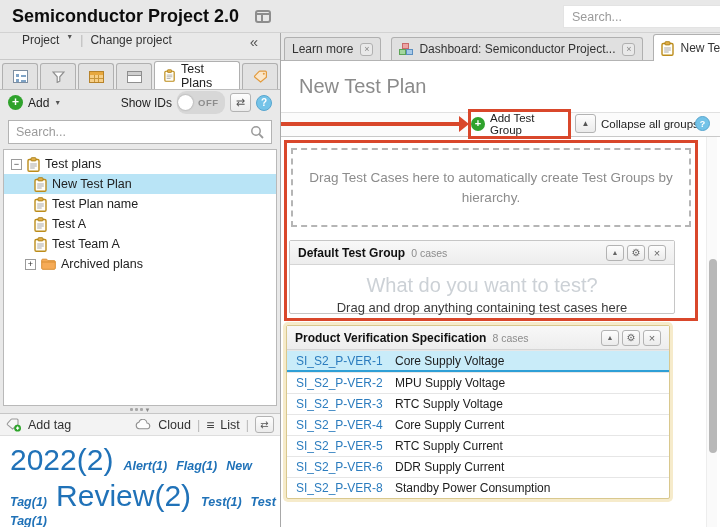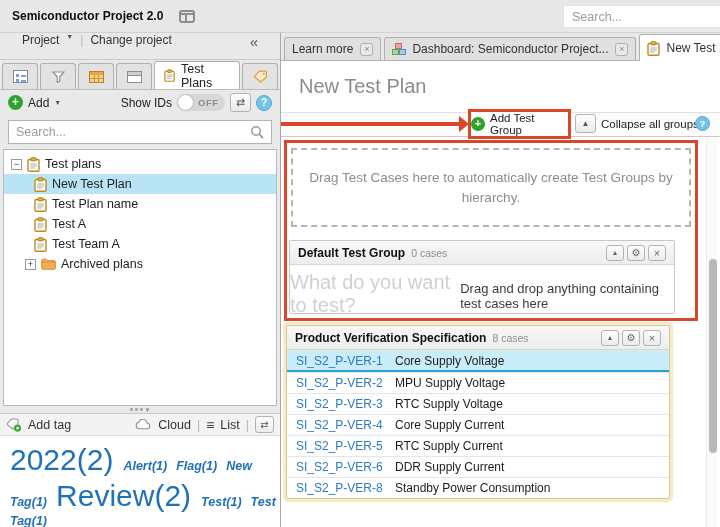--- a/index.html
+++ b/index.html
@@ -2,21 +2,21 @@
 <html><head>
 <meta charset="utf-8">
 <style>
   * { margin:0; padding:0; box-sizing:border-box; }
   html,body { width:720px; height:527px; overflow:hidden; }
   body { font-family:"Liberation Sans", sans-serif; font-size:12px; color:#222; background:#fff; position:relative; }
 
   
   .topbar { position:absolute; left:0; top:0; width:720px; height:33px; background:#e8e8e8;
             border-bottom:1px solid #d2d2d2; display:flex; align-items:center; padding:0 12px; }
-  .app-title { font-weight:bold; font-size:12px; color:#0d0d0d; }
+  .app-title { font-weight:bold; font-size:18px; color:#0d0d0d; }
   .board-ic { width:16px; height:13px; border:2px solid #8d8d8d; border-radius:3px; margin-left:16px; position:relative; }
   .board-ic::before { content:""; position:absolute; left:-1px; right:-1px; top:1px; height:2px; background:#8d8d8d; }
   .board-ic::after  { content:""; position:absolute; left:4px; top:1px; bottom:-1px; width:2px; background:#8d8d8d; }
   .top-search { position:absolute; left:563px; top:5px; width:162px; height:23px; background:#fff;
                 border:1px solid #e3e3e3; padding:0 8px; font-size:12.5px; color:#555; outline:none; }
   input::placeholder { color:#9b9b9b; }
 
   
   .sidebar { position:absolute; left:0; top:33px; width:281px; height:494px; background:#e9e9e9;
              border-right:1px solid #a8a8a8; display:flex; flex-direction:column; }
@@ -38,21 +38,21 @@
   .table-ic { width:15px; height:12px; border:1px solid #b7832a; background-color:#f7cf87;
       background-image:linear-gradient(#e7a83f 0 3px, rgba(0,0,0,0) 3px),
         repeating-linear-gradient(90deg, rgba(0,0,0,0) 0 3.6px, #c9963a 3.6px 4.6px),
         repeating-linear-gradient(0deg, rgba(0,0,0,0) 0 3px, #c9963a 3px 4px); }
   .window-ic { width:15px; height:12px; border:1px solid #8f8f8f; background:#fff; position:relative; }
   .window-ic::before { content:""; position:absolute; left:0; right:0; top:0; height:3px; background:#cfcfcf; border-bottom:1px solid #8f8f8f; }
 
   .add-row { height:25px; flex:none; display:flex; align-items:center; padding:0 8px; gap:5px; }
   .plus-circle { width:15px; height:15px; border-radius:50%; background:#2fa22c; color:#fff; font-weight:bold;
                  font-size:12px; line-height:14px; text-align:center; flex:none; }
-  .toggle { width:48px; height:17px; border-radius:9px; background:#d7d7d7; display:flex; align-items:center; }
+  .toggle { width:48px; height:23px; border-radius:9px; background:#d7d7d7; display:flex; align-items:center; }
   .knob { width:15px; height:15px; border-radius:50%; background:#fff; margin-left:1px; box-shadow:0 0 2px rgba(0,0,0,.35); }
   .toggle-txt { font-size:9.5px; font-weight:bold; color:#8d8d8d; margin-left:5px; letter-spacing:.5px; }
   .sq-btn { height:19px; min-width:21px; border:1px solid #b3b3b3; border-radius:3px;
             background:linear-gradient(#fdfdfd,#ebebeb); display:flex; align-items:center; justify-content:center;
             font-size:11px; color:#555; }
   .help-circle { width:16px; height:16px; border-radius:50%; background:#74c3e8; border:1px solid #58a6cf;
                  color:#fff; font-size:10px; font-weight:bold; display:flex; align-items:center; justify-content:center; flex:none; }
 
   .side-search { margin:5px 8px; height:24px; flex:none; background:#fff; border:1px solid #b3b3b3;
                  display:flex; align-items:center; padding:0 7px; }
@@ -76,21 +76,21 @@
   .mini-btn { height:17px; min-width:19px; font-size:10px; }
 
   .tag-cloud { flex:1; background:#fff; padding:6px 10px 0 10px; color:#2072b8; line-height:1.2; }
   .tag-lg { font-size:30px; margin-right:10px; }
   .tag-sm { font-size:12.5px; font-weight:bold; margin-right:9px;font-style:italic; }
   .tag-cloud span { vertical-align:baseline; }
 
   
   .main { position:absolute; left:281px; top:33px; width:439px; height:494px; }
   .tabbar { height:28px; background:#e8e8e8; border-bottom:1px solid #b3b3b3; display:flex; align-items:flex-end;
-            padding-left:3px; gap:3px; }
+            padding-left:3px; gap:10px; }
   .mtab { height:23px; border:1px solid #b0b0b0; border-bottom:none; border-radius:3px 3px 0 0; background:#e0e0e0;
           display:flex; align-items:center; gap:6px; padding:0 7px; font-size:12px; color:#333; white-space:nowrap; }
   .mtab.active { background:#fff; height:27px; margin-bottom:-1px; position:relative; z-index:2; }
   .close-box { width:13px; height:13px; border:1px solid #b0b0b0; border-radius:3px; background:#e9e9e9;
                font-size:9px; line-height:11px; text-align:center; color:#888; margin-left:1px; flex:none; }
   .blocks-ic { width:14px; height:13px; position:relative; flex:none; }
   .blocks-ic i { position:absolute; width:7px; height:6.5px; border:1px solid; }
   .blocks-ic .b1 { left:3px; top:0; background:#eda4a4; border-color:#c96a6a; }
   .blocks-ic .b2 { left:0; top:6px; background:#a4d79f; border-color:#5da457; }
   .blocks-ic .b3 { left:7px; top:6px; background:#a7c9e8; border-color:#5b8fc0; }
@@ -120,21 +120,21 @@
   .panel-title { font-weight:bold; font-size:12px; color:#111; }
   .cases-label { font-size:10.5px; color:#8c8c8c; }
   .hdr-btns { margin-left:auto; display:flex; gap:3px; }
   .hdr-btn { width:18px; height:16px; border:1px solid #b3b3b3; border-radius:3px;
              background:linear-gradient(#fdfdfd,#ebebeb); display:flex; align-items:center; justify-content:center;
              color:#666; }
   .g-up { font-size:7px; } .g-gear { font-size:10px; } .g-close { font-size:11px; }
 
   .default-panel { position:absolute; left:2px; top:97px; width:386px; height:74px; border:1px solid #c6c6c6;
                    border-radius:2px; background:#fff; }
-  .dg-body { height:58px; display:flex; flex-direction:row; align-items:center; justify-content:center; }
+  .dg-body { height:58px; display:flex; flex-direction:column; align-items:center; justify-content:center; }
   .dg-big { font-size:20px; color:#ccd1d6; }
   .dg-sub { font-size:13px; color:#3b3b3b; margin-top:3px; }
 
   .product-panel { position:absolute; left:5px; top:264px; width:384px; border:1px solid #d9c88e;
                    box-shadow:0 0 0 3px #f6ebcb; border-radius:2px; background:#fff; z-index:3; }
   .prow { height:21px; display:flex; align-items:center; border-top:1px solid #e6e6e6; font-size:12px; }
   .prow:first-of-type { border-top:none; }
   .prow .pid { width:108px; padding-left:9px; color:#2b7cbe; flex:none; }
   .prow .pname { color:#1c1c1c; }
   .prow.sel { background:#c9ecf9; border-bottom:2px solid #2e9fd6; height:22px; }

